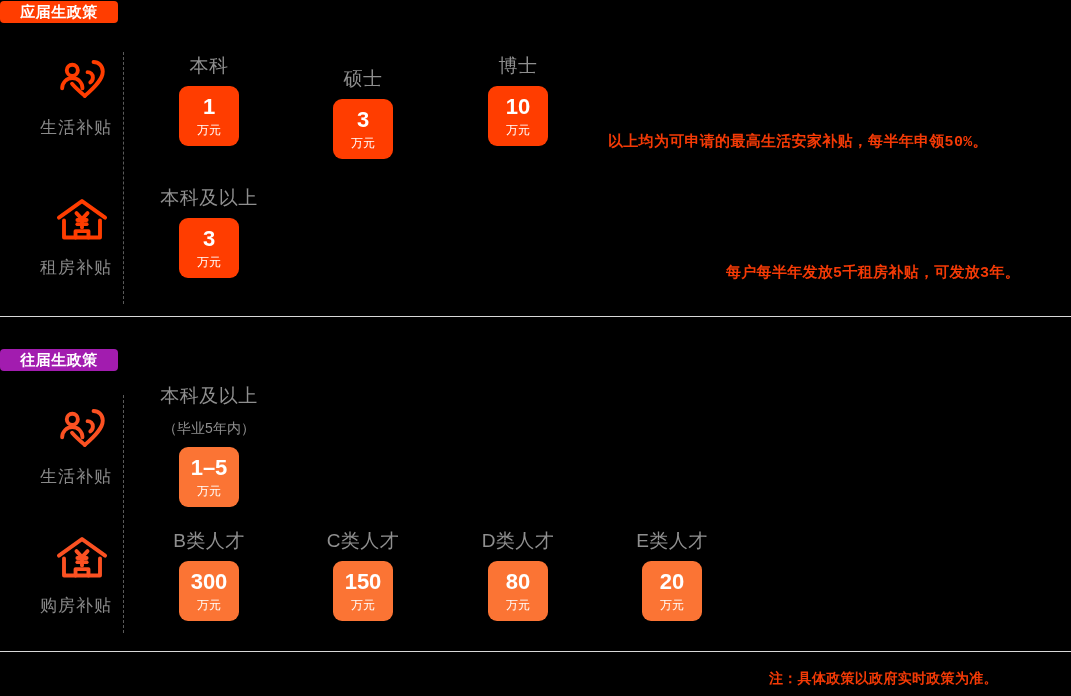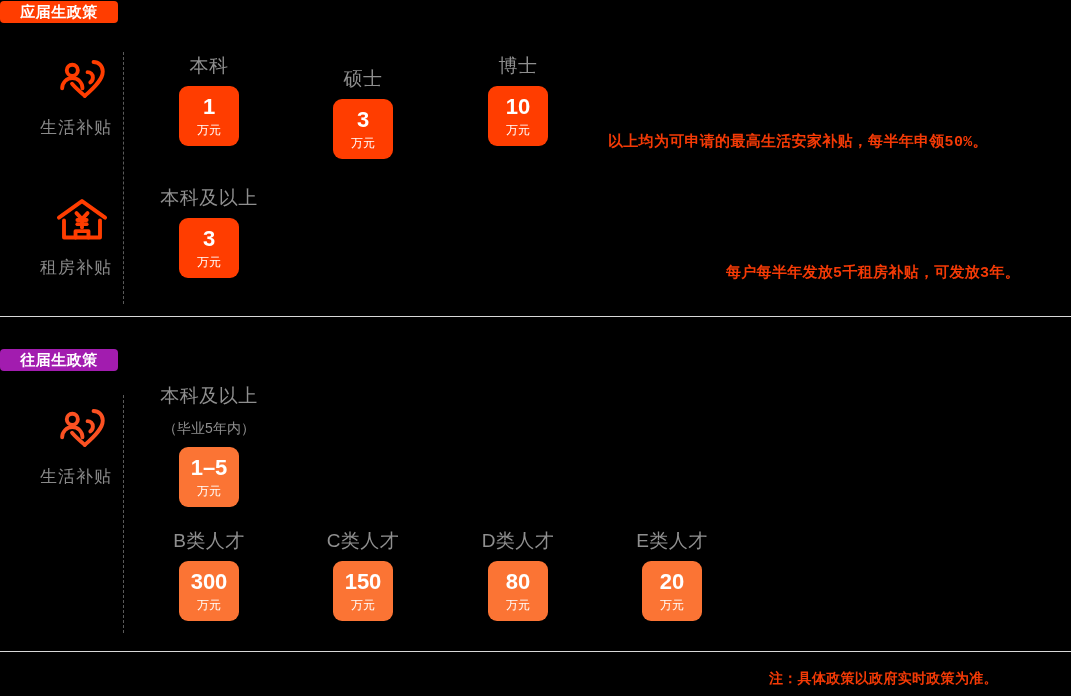--- a/index.html
+++ b/index.html
@@ -198,20 +198,34 @@
         <path d="M44.5 6.5c5.5 0 10 4.4 10 10.2 0 8.5-8.5 17-19.5 26.5"></path>
         <path d="M35 43.2c-5.4-4.6-10.3-9-13.8-13.1"></path>
         <circle cx="21.5" cy="15.5" r="6"></circle>
         <path d="M10.5 35c0-6.2 5-11.2 11-11.2 6.1 0 11 5 11 11.2"></path>
         <path d="M38 17.5c3.2 0 5.8 2.6 5.8 5.9 0 2.2-1.1 4.1-2.8 5.2"></path>
       </svg>
     </span>
     <span class="caption">生活补贴</span>
   </div>
 
+  <div class="rowhead rh-4">
+    <span class="glyph">
+      <svg viewBox="0 0 64 52" width="60" height="48" fill="none" stroke="#FB5122" stroke-width="4.2" stroke-linecap="round" stroke-linejoin="round">
+        <path d="M7 23.5 32 5.5l25 18"></path>
+        <path d="M12.5 26.5V45h39V26.5"></path>
+        <path d="M26 18.5 32 25l6-6.5"></path>
+        <path d="M27 26h10"></path>
+        <path d="M27 30.5h10"></path>
+        <path d="M32 25v9"></path>
+        <path d="M25 45v-7h14v7"></path>
+      </svg>
+    </span>
+    <span class="caption">购房补贴</span>
+  </div>
 
   <div class="item" style="left:144px; top:55px;">
     <span class="label">本科</span>
     <span class="chip chip-red">
       <span class="amount">1</span>
       <span class="unit">万元</span>
     </span>
   </div>
 
   <div class="item" style="left:298px; top:68px;text-align:right;">

